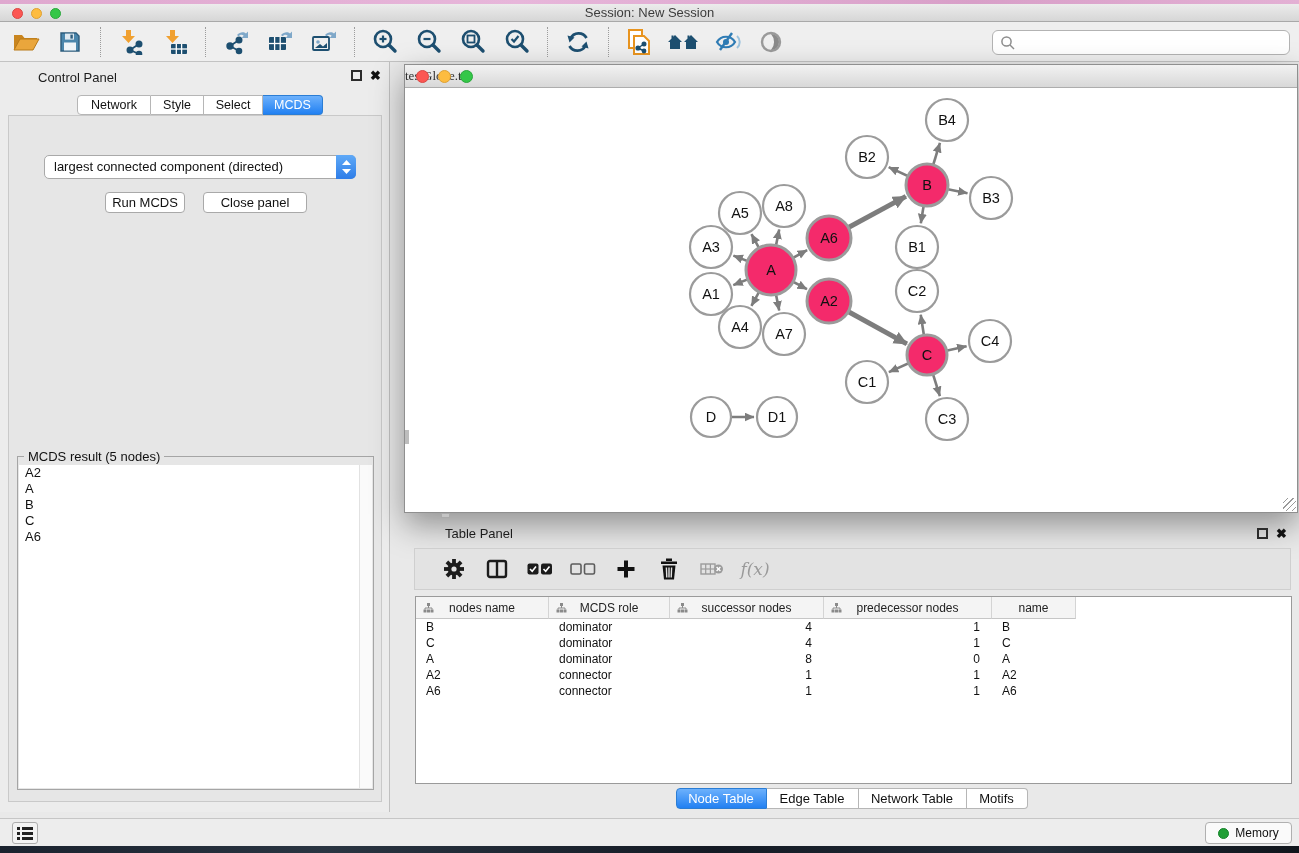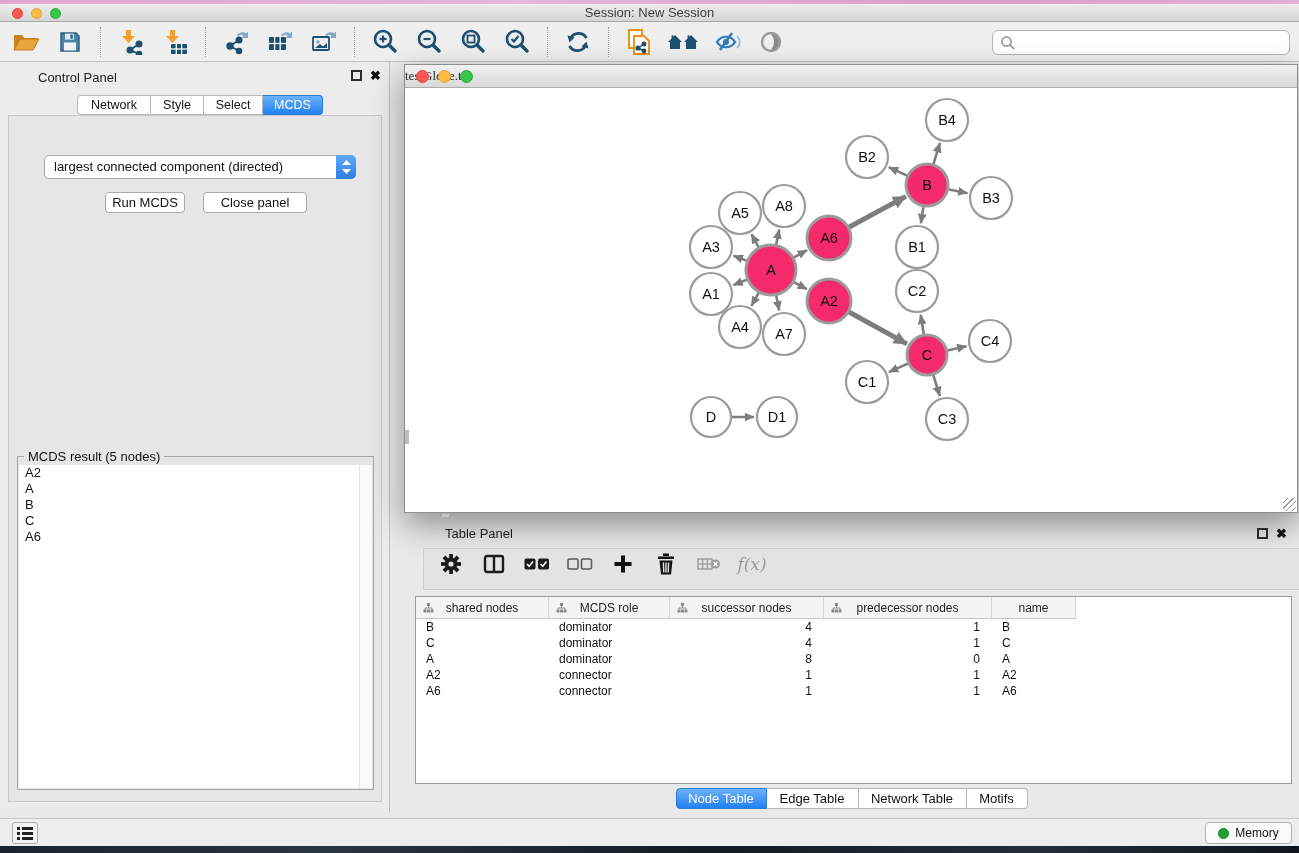--- a/index.html
+++ b/index.html
@@ -86,22 +86,22 @@
   #net-titlebar .title { font-size:13px; color:#2e2e2e; }
   #net-canvas { position:relative; width:892px; height:424px; background:#fff; }
   #net-grip { position:absolute; right:1px; bottom:1px; width:13px; height:13px;
     background:repeating-linear-gradient(135deg, transparent 0 3px, #9a9a9a 3px 4px); }
   #net-vthumb { position:absolute; left:0; top:342px; width:4px; height:14px; background:#bdbdbd; }
   #split-thumb { position:absolute; left:441px; top:451px; width:9px; height:5px; background:#c4c4c4; border:1px solid #a9a9a9; }
 
   
   #table-panel { position:absolute; left:404px; top:458px; width:895px; height:292px; }
   #tp-header { position:absolute; left:13px; top:6px; }
-  #tp-toolbar { position:absolute; left:19px; top:28px; width:877px; height:42px; background:#e3e3e3;
-    border:1px solid #cfcfcf; display:flex; padding-left:12px; gap:13px; }
+  #tp-toolbar { position:absolute; left:10px; top:28px; width:877px; height:42px; background:#e3e3e3;
+    border:1px solid #cfcfcf; display:flex; align-items:center; padding-left:24px; gap:13px; }
   .tp-btn { width:30px; height:30px; display:flex; align-items:center; justify-content:center; }
   .fx { font-family:"DejaVu Serif", serif; font-style:italic; font-size:17px; color:#9a9a9a; }
 
   #node-table { position:absolute; left:11px; top:76px; width:877px; height:188px; background:#fff;
     border:1px solid #9a9a9a; overflow:hidden; }
   #thead { display:flex; height:22px; }
   .th { height:22px; background:#f4f4f4; border-right:1px solid #d4d4d4; border-bottom:1px solid #c6c6c6;
     display:flex; align-items:center; justify-content:center; gap:5px; font-size:12px; color:#222; position:relative; }
   .th .sorticon { position:absolute; left:7px; top:6px; }
   .tr { display:flex; height:16px; }
@@ -552,21 +552,21 @@
       <div id="node-table">
         <div id="thead">
             <div class="th" style="width: 133px;">
               <svg class="sorticon" width="11" height="11" viewBox="0 0 11 11">
                 <rect x="4" y="0" width="3" height="3" fill="#8a8a8a"></rect>
                 <path d="M5.5 3 v2 M2 5 h7 M2 5 v1.5 M9 5 v1.5" stroke="#8a8a8a" stroke-width="1" fill="none"></path>
                 <rect x="0.5" y="6.5" width="3" height="3" fill="#8a8a8a"></rect>
                 <rect x="4" y="6.5" width="3" height="3" fill="#8a8a8a"></rect>
                 <rect x="7.5" y="6.5" width="3" height="3" fill="#8a8a8a"></rect>
               </svg>
-              <span>shared nodes</span>
+              <span>nodes name</span>
             </div>
             <div class="th" style="width: 121px;">
               <svg class="sorticon" width="11" height="11" viewBox="0 0 11 11">
                 <rect x="4" y="0" width="3" height="3" fill="#8a8a8a"></rect>
                 <path d="M5.5 3 v2 M2 5 h7 M2 5 v1.5 M9 5 v1.5" stroke="#8a8a8a" stroke-width="1" fill="none"></path>
                 <rect x="0.5" y="6.5" width="3" height="3" fill="#8a8a8a"></rect>
                 <rect x="4" y="6.5" width="3" height="3" fill="#8a8a8a"></rect>
                 <rect x="7.5" y="6.5" width="3" height="3" fill="#8a8a8a"></rect>
               </svg>
               <span>MCDS role</span>

